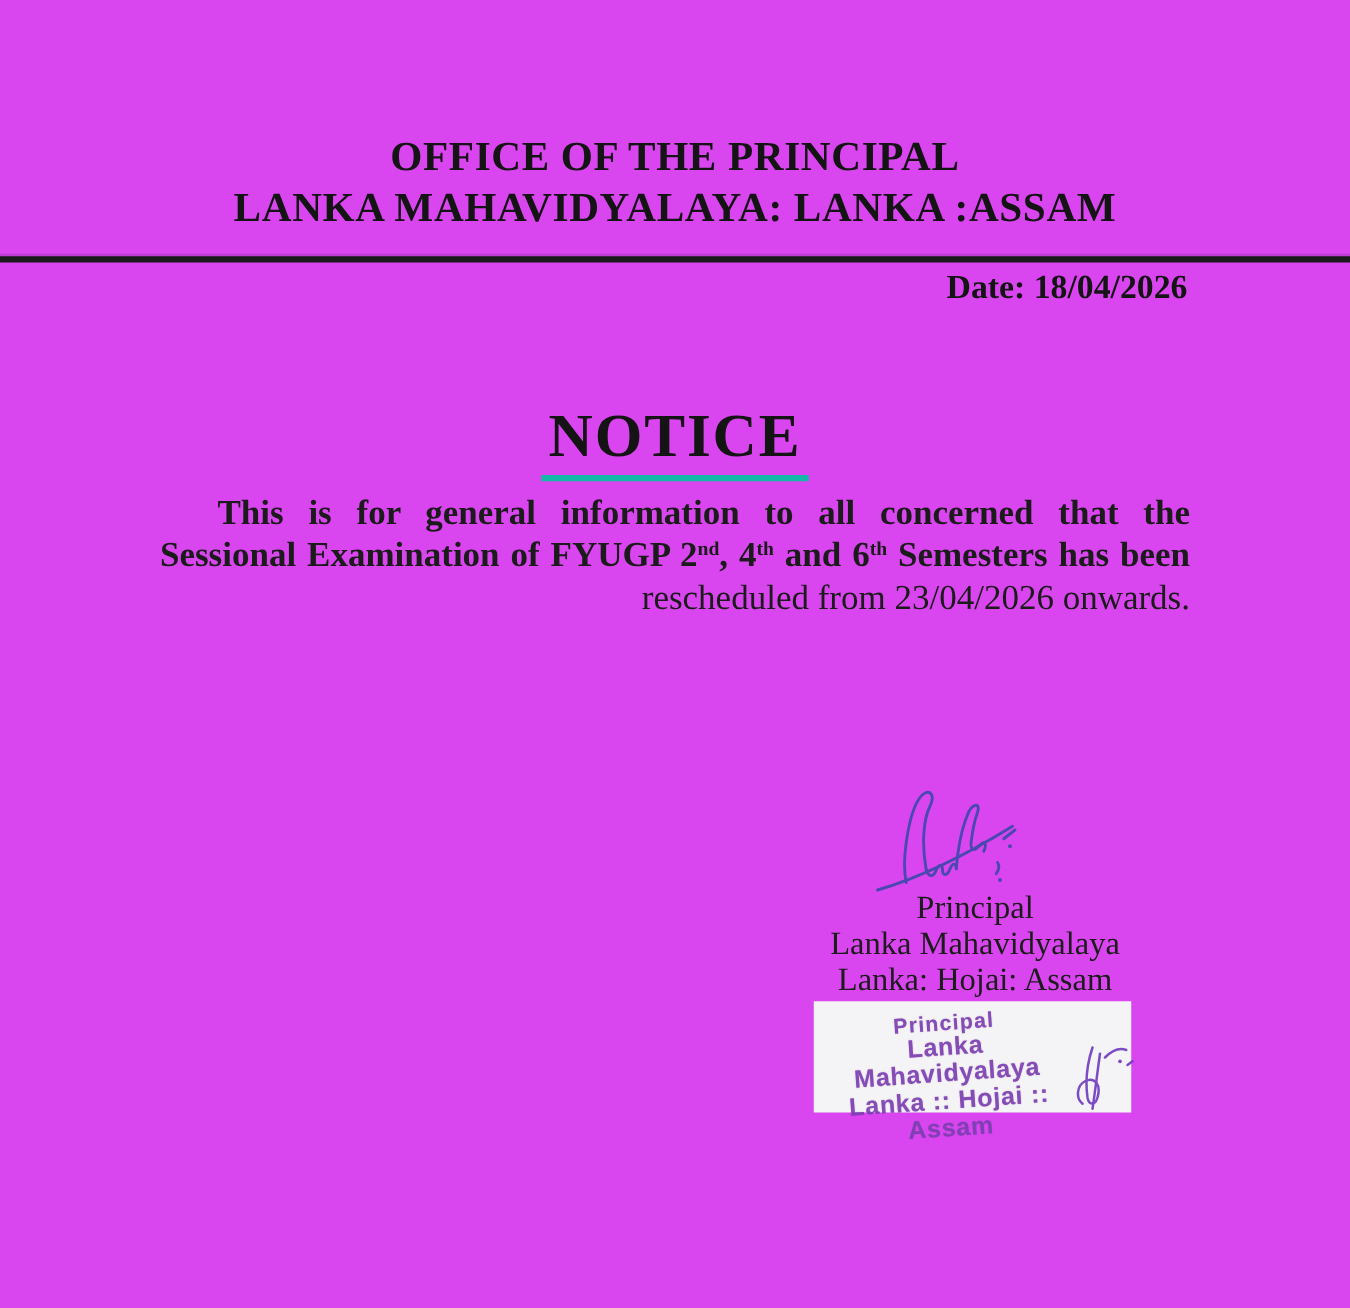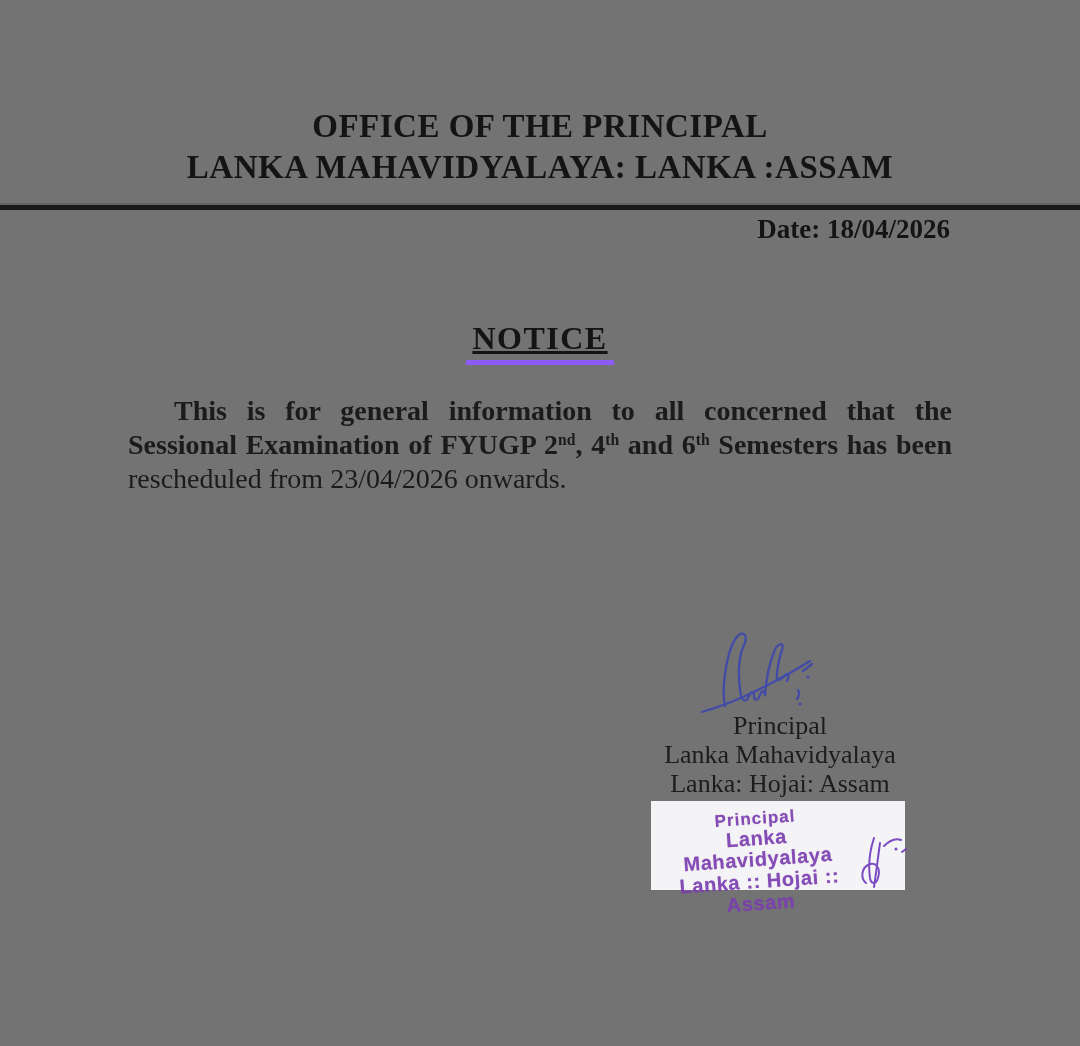--- a/index.html
+++ b/index.html
@@ -4,21 +4,21 @@
 <style>
   html, body { margin: 0; padding: 0; }
   body {
     width: 1080px; height: 1046px;
     background: #ffffff;
     font-family: "Liberation Serif", "DejaVu Serif", serif;
     color: #161616;
     overflow: hidden;
     position: relative;
   }
-  .page { position: absolute; inset: 0; background: #737373; }
+  .page { position: absolute; inset: 0; background: #d946ef; }
 
   
   .header {
     position: absolute; top: 106px; left: 0; right: 0;
     text-align: center; font-weight: bold;
     font-size: 33px; line-height: 41px; letter-spacing: 0.5px;
     color: #141414;
   }
   .rule {
     position: absolute; top: 205px; left: 0; right: 0; height: 5px;
@@ -27,35 +27,34 @@
   }
   .date-line {
     position: absolute; top: 214px; right: 130px;
     font-weight: bold; font-size: 27px; color: #141414;
   }
 
   
   .title-wrap { position: absolute; top: 320px; left: 0; right: 0; text-align: center; }
   .title-text {
     display: inline-block;
-    font-weight: bold; font-size: 32px; letter-spacing: 1.5px;
-    border-bottom: 5px solid #8b5cf6;
+    font-weight: bold; font-size: 49px; letter-spacing: 1.5px;
+    border-bottom: 5px solid #14b8a6;
     padding: 0 6px 3px 6px;
     color: #141414;
-    text-decoration: underline;
   }
 
   
   .body-block {
     position: absolute; top: 394px; left: 128px; width: 824px;
     font-size: 28px; line-height: 34px; color: #1b1b1b;
   }
   .jline { text-align: justify; text-align-last: justify; font-weight: bold; }
   .indent1 { padding-left: 46px; }
-  .plain { text-align: left; }
+  .plain { text-align: right; }
   .sup {
     font-size: 0.56em;
     vertical-align: 0.55em;
     line-height: 0;
     letter-spacing: 0;
   }
   .para2 {
     position: absolute; top: 531px; left: 128px; width: 824px;
     font-size: 27px; line-height: 32px; color: #1b1b1b;
     padding-left: 68px; box-sizing: border-box;

